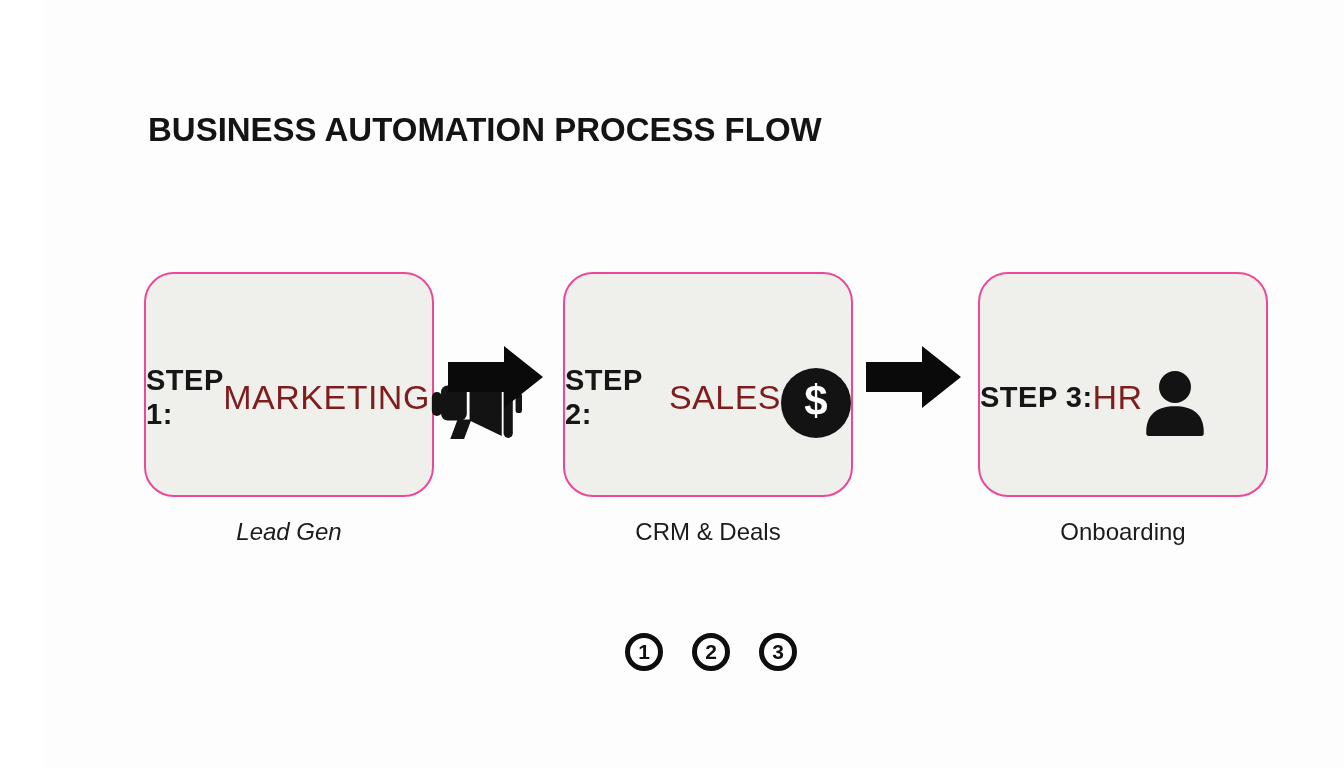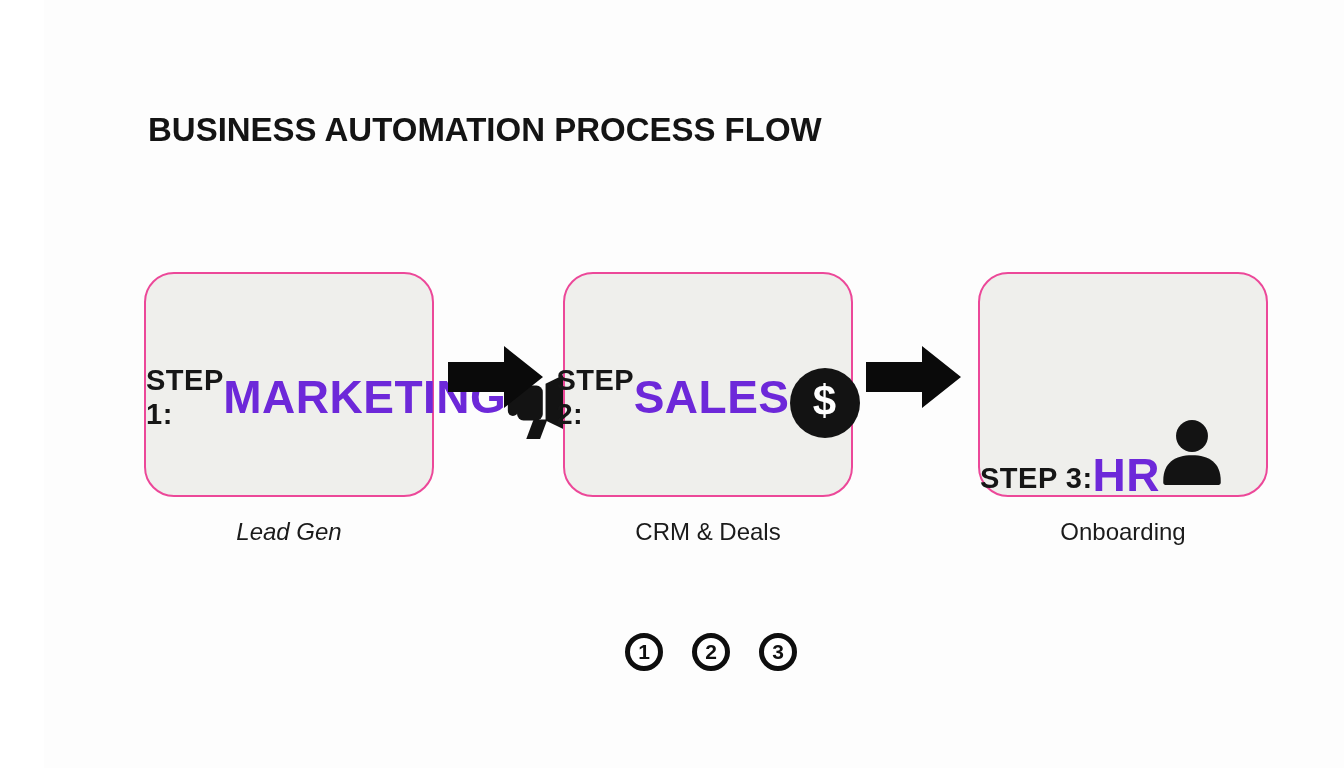--- a/index.html
+++ b/index.html
@@ -35,27 +35,27 @@
     background:var(--box-fill);
     border:2px solid #ec4899;
     border-radius:30px;
     display:flex;
     flex-direction:row;
     align-items:center;
     padding-top:24px;
   }
   .step-box.b1{left:100px;}
   .step-box.b2{left:519px;justify-content:center;}
-  .step-box.b3{left:934px;align-items:flex-end;}
+  .step-box.b3{left:934px;}
   .step-heading{
     font-size:29px;font-weight:bold;color:#161616;
     line-height:34px;letter-spacing:0.5px;
   }
   .step-name{
-    font-size:46px;font-weight:bold;color:#6d28d9;
+    font-size:34px;font-weight:normal;color:#7f1d1d;
     line-height:40px;letter-spacing:0.5px;
   }
   .icon-slot{
     margin-top:12px;
     height:86px;
     display:flex;align-items:center;justify-content:center;
   }
   .dollar-circle{
     width:70px;height:70px;border-radius:50%;
     background:#131313;

